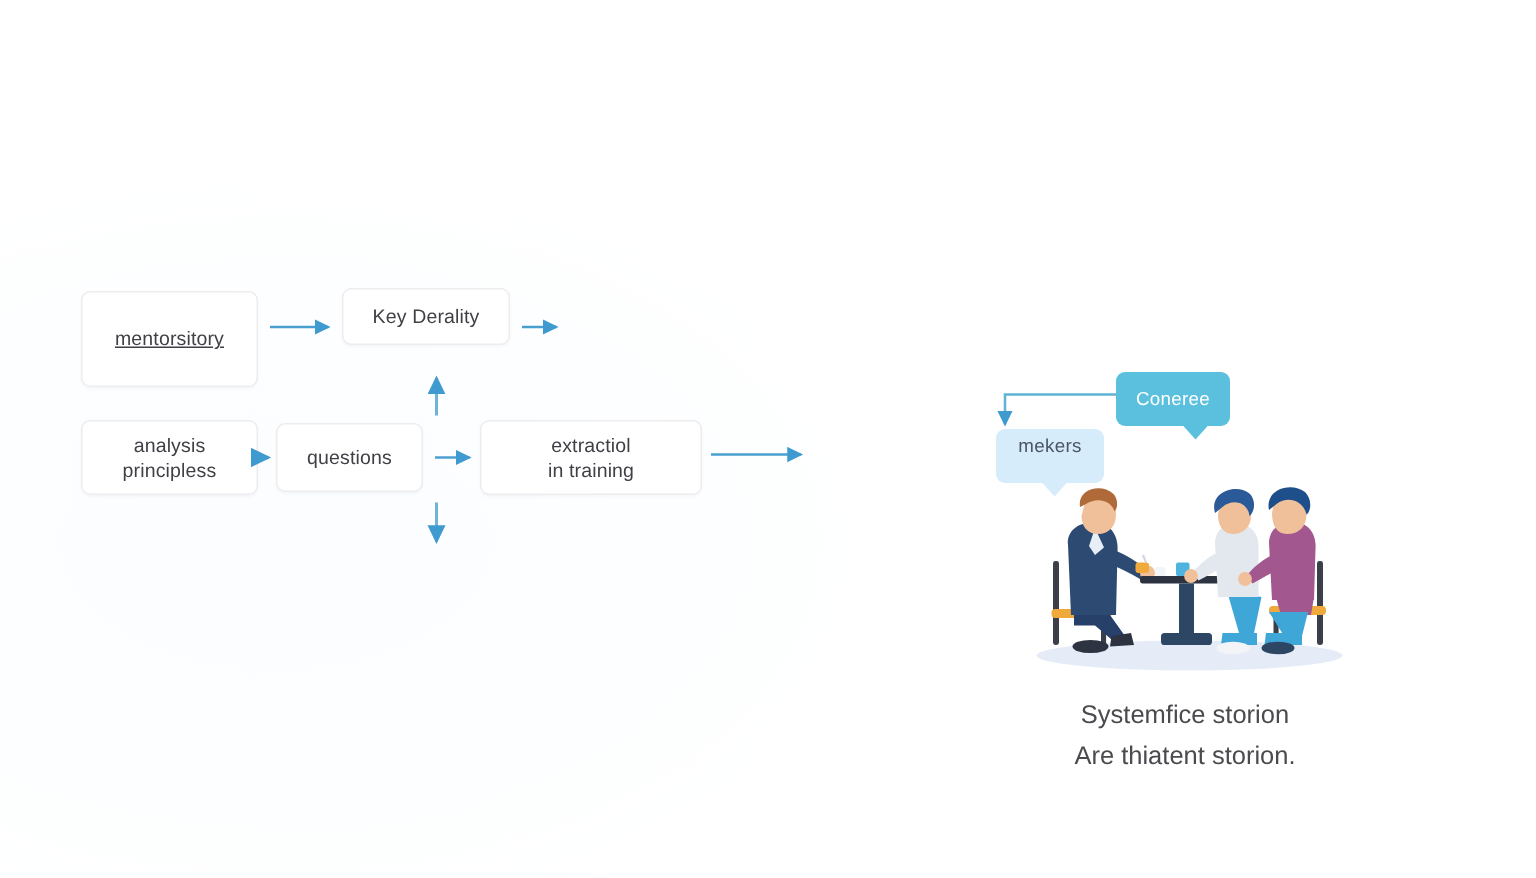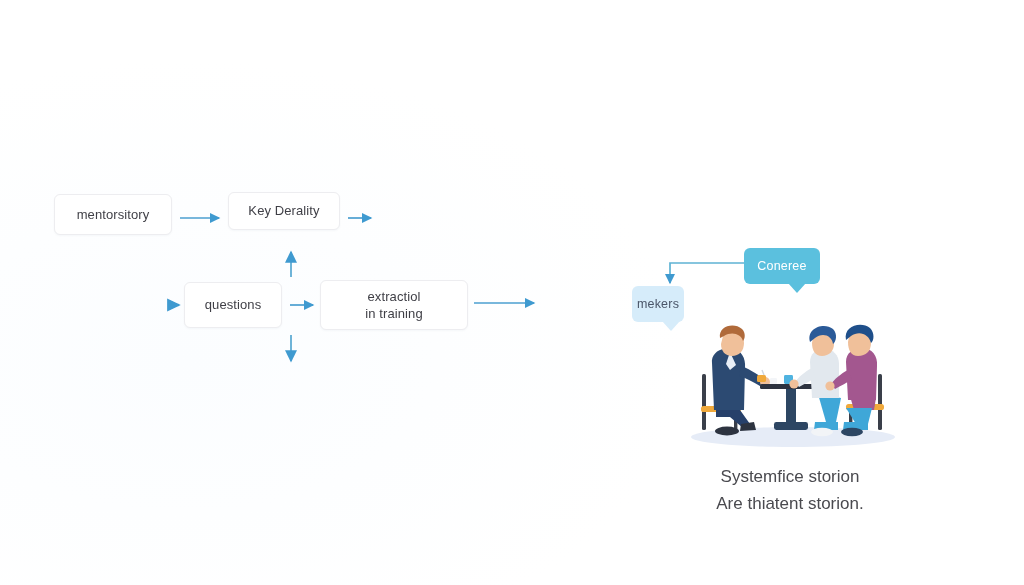--- a/index.html
+++ b/index.html
@@ -119,29 +119,33 @@
   }
   .caption .line { display: block; }
 </style>
 </head>
 <body>
 
 <div class="page-wash"></div>
 
 <div class="canvas">
 
-  <div class="node" style="left:54px; top:194px; width:118px; height:41px;">
+  <div class="node" style="left:54px; top:194px; width:118px; height:64px;text-decoration:underline;">
     <span>mentorsitory</span>
   </div>
 
   <div class="node" style="left:228px; top:192px; width:112px; height:38px;">
     <span>Key Derality</span>
   </div>
 
 
+  <div class="node" style="left:54px; top:280px; width:118px; height:50px;">
+    <span>analysis
+principless</span>
+  </div>
 
   <div class="node" style="left:184px; top:282px; width:98px; height:46px;">
     <span>questions</span>
   </div>
 
   <div class="node" style="left:320px; top:280px; width:148px; height:50px;">
     <span>extractiol
 in training</span>
   </div>
 
@@ -175,21 +179,21 @@
 
   <svg class="arrows" viewBox="0 0 1024 585">
     <line x1="174" y1="305" x2="179" y2="305" stroke="#4b9fd0" stroke-width="2.2" marker-end="url(#ah)"></line>
   </svg>
 
   <div class="bubble primary" style="left:744px; top:248px; width:76px; height:30px;">
     <span>Coneree</span>
     <span class="tail"></span>
   </div>
 
-  <div class="bubble secondary" style="left:632px; top:286px; width:52px; height:30px;">
+  <div class="bubble secondary" style="left:664px; top:286px; width:72px; height:30px;align-items:flex-end;">
     <span>mekers</span>
     <span class="tail"></span>
   </div>
 
   <svg class="illustration" viewBox="0 0 214 132">
 
     <ellipse cx="107" cy="119" rx="102" ry="10" fill="#e6ecf7"></ellipse>
 
     <g>
 

